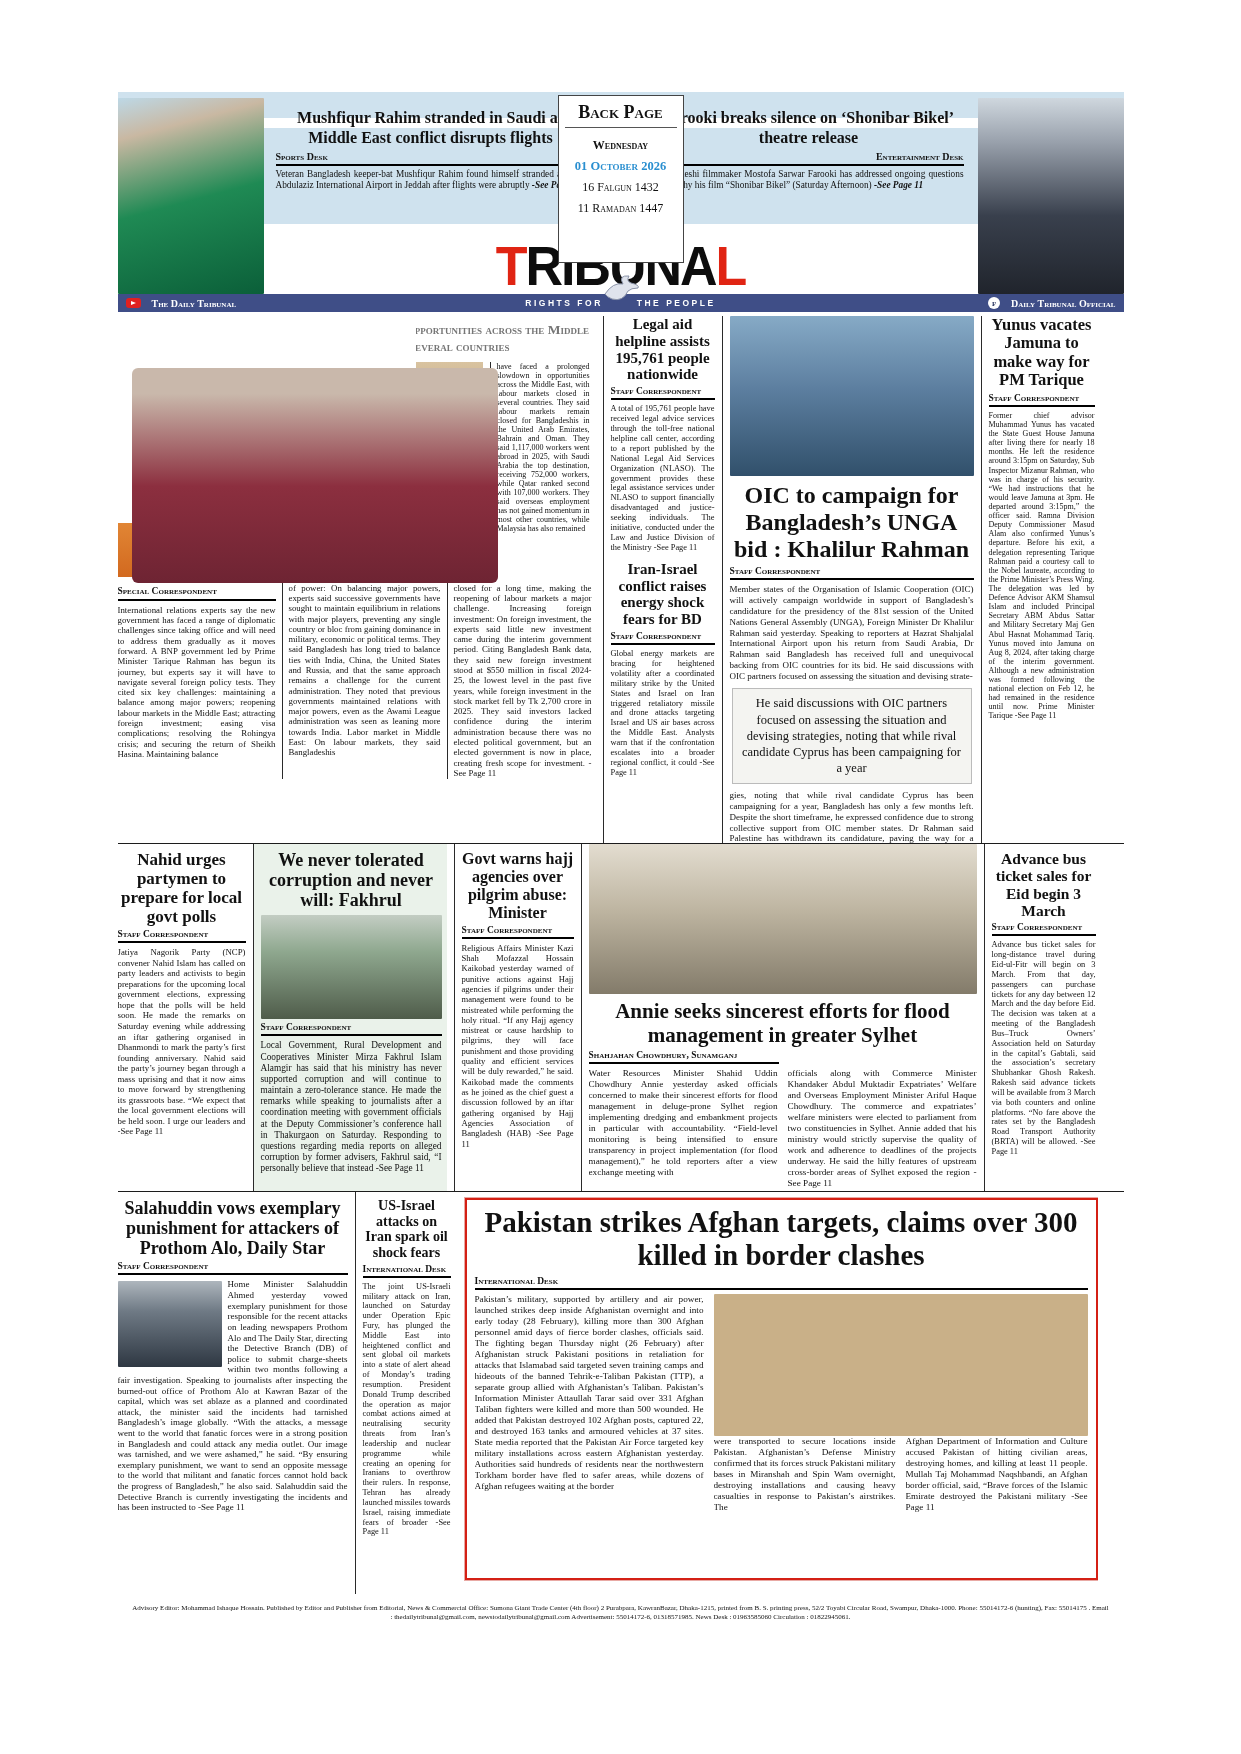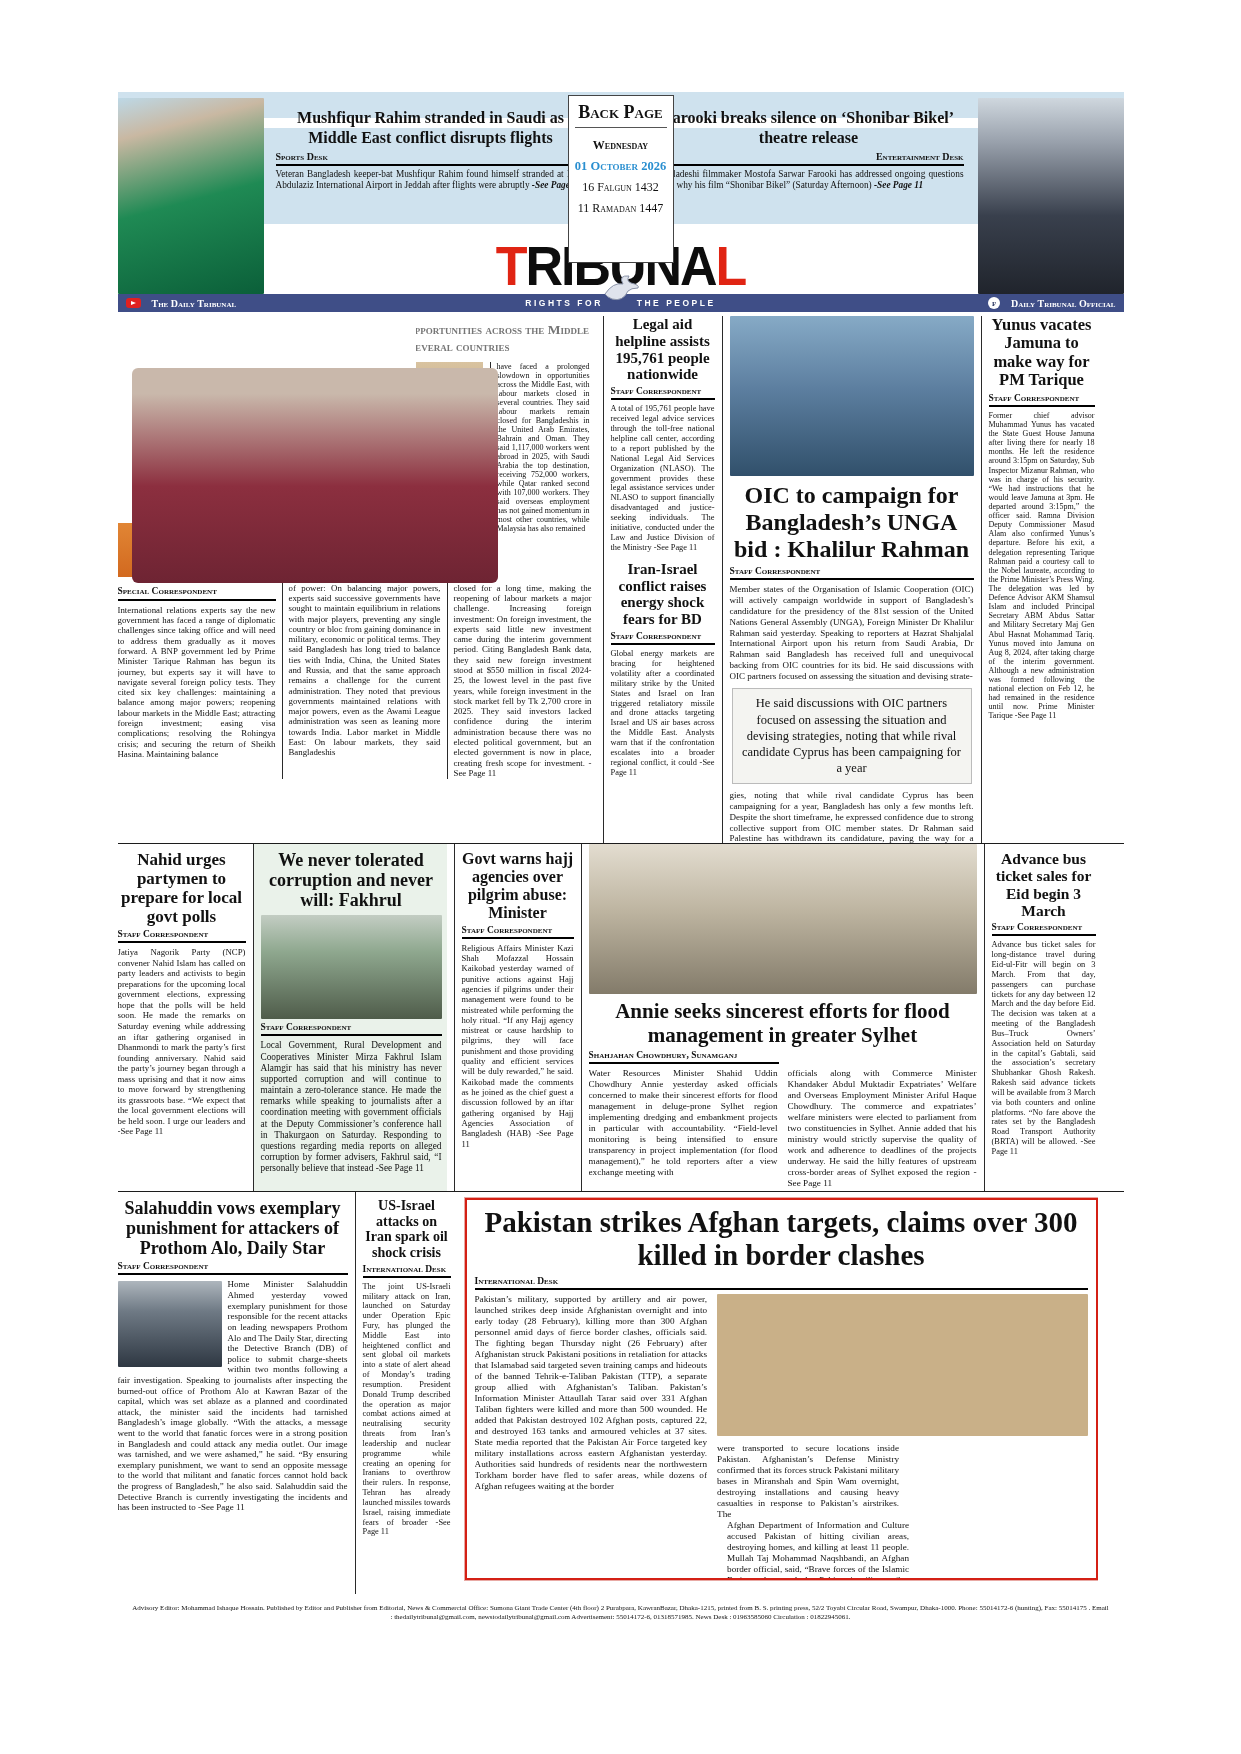--- a/index.html
+++ b/index.html
@@ -17,21 +17,21 @@
   .photo-farooki{right:0;background:linear-gradient(180deg,#cfd7de 0%,#9aa2ad 22%,#39404d 60%,#20242c 100%);}
   .teaser-text{position:absolute;top:16px;z-index:2;}
   .teaser-left-text{left:158px;width:310px;}
   .teaser-right-text{right:160px;width:310px;}
   .teaser-headline{font-size:16px;font-weight:bold;line-height:1.25;text-align:center;}
   .teaser-desk{font-variant:small-caps;font-weight:bold;font-size:10px;margin-top:3px;}
   .teaser-desk.right{text-align:right;}
   .teaser-rule{border-bottom:2.5px solid #000;margin:2px 0 3px 0;}
   .teaser-body{font-size:9.3px;line-height:1.2;text-align:justify;}
   .see{font-weight:bold;font-style:italic;}
-  .backpage-box{position:absolute;left:50%;transform:translateX(-50%);top:3px;width:106px;height:168px;
+  .backpage-box{position:absolute;left:50%;transform:translateX(-50%);top:3px;width:126px;height:168px;
     background:#fff;border:1px solid #444;z-index:4;text-align:center;padding-top:6px;box-sizing:border-box;}
   .bp-title{font-variant:small-caps;font-weight:bold;font-size:18px;border-bottom:1px solid #555;padding-bottom:4px;margin:0 6px;}
   .bp-day{font-variant:small-caps;font-weight:bold;font-size:12px;margin-top:10px;}
   .bp-date{font-variant:small-caps;font-weight:bold;font-size:12.5px;color:#2a8fd0;margin-top:6px;}
   .bp-alt{font-variant:small-caps;font-size:12px;margin-top:6px;}
 
   
   .masthead{position:relative;height:70px;text-align:center;}
   .tagline{font-family:"Liberation Sans",sans-serif;color:#8f8f8f;font-weight:bold;font-size:17px;letter-spacing:1px;line-height:1;padding-top:2px;}
   .logo{font-family:"Liberation Sans",sans-serif;font-weight:900;font-size:52px;line-height:0.92;letter-spacing:-2px;color:#0d0d0d;transform:scaleY(1.05);}
@@ -127,21 +127,21 @@
   .usisrael-col{width:96px;}
   .usisrael-col .story-headline{font-size:14px;padding-top:6px;}
   .usisrael-col .body-text{font-size:8.4px;line-height:1.17;}
   .pak-col{width:640px;margin-left:7px;padding-left:0;border-left:none !important;}
   .pak-box{border:2px solid #d42015;outline:1px solid #e8a9a4;margin-top:6px;padding:6px 8px;height:382px;box-sizing:border-box;overflow:hidden;}
   .pak-box .story-headline{font-size:29px;line-height:1.15;}
   .pak-row{display:flex;margin-top:2px;}
   .pak-c1{width:236px;font-size:9.2px;line-height:1.2;text-align:justify;overflow:hidden;}
   .pak-right{width:376px;margin-left:10px;}
   .photo-pak{width:100%;height:142px;background:linear-gradient(160deg,#e0d2b2 0%,#c9b astuce 0%,#c9b088 55%,#9c8560 100%);background-color:#c9b088;}
-  .pak-sub{display:flex;margin-top:7px;flex-direction:column;}
+  .pak-sub{display:flex;margin-top:0;}
   .pak-c2,.pak-c3{width:182px;font-size:9.2px;line-height:1.2;text-align:justify;overflow:hidden;}
   .pak-c3{margin-left:10px;}
 
   
   .footer{margin-top:10px;text-align:center;}
   .footer-line1{font-weight:bold;font-size:8.5px;}
   .footer-line2{font-size:7px;line-height:1.3;width:980px;margin:2px auto 0 auto;}
 </style>
 </head>
 <body>
@@ -301,21 +301,21 @@
     <div class="col sal-col">
       <div class="story-headline">Salahuddin vows exemplary punishment for attackers of Prothom Alo, Daily Star</div>
       <div class="byline">Staff Correspondent</div>
       <div>
         <div class="photo photo-sal"></div>
         <div class="body-text">Home Minister Salahuddin Ahmed yesterday vowed exemplary punishment for those responsible for the recent attacks on leading newspapers Prothom Alo and The Daily Star, directing the Detective Branch (DB) of police to submit charge-sheets within two months following a fair investigation. Speaking to journalists after inspecting the burned-out office of Prothom Alo at Kawran Bazar of the capital, which was set ablaze as a planned and coordinated attack, the minister said the incidents had tarnished Bangladesh’s image globally. “With the attacks, a message went to the world that fanatic forces were in a strong position in Bangladesh and could attack any media outlet. Our image was tarnished, and we were ashamed,” he said. “By ensuring exemplary punishment, we want to send an opposite message to the world that militant and fanatic forces cannot hold back the progress of Bangladesh,” he also said. Salahuddin said the Detective Branch is currently investigating the incidents and has been instructed to -See Page 11</div>
       </div>
     </div>
 
     <div class="col usisrael-col">
-      <div class="story-headline">US-Israel attacks on Iran spark oil shock crisis</div>
+      <div class="story-headline">US-Israel attacks on Iran spark oil shock fears</div>
       <div class="byline">International Desk</div>
       <div class="body-text">The joint US-Israeli military attack on Iran, launched on Saturday under Operation Epic Fury, has plunged the Middle East into heightened conflict and sent global oil markets into a state of alert ahead of Monday’s trading resumption. President Donald Trump described the operation as major combat actions aimed at neutralising security threats from Iran’s leadership and nuclear programme while creating an opening for Iranians to overthrow their rulers. In response, Tehran has already launched missiles towards Israel, raising immediate fears of broader -See Page 11</div>
     </div>
 
     <div class="col pak-col">
       <div class="pak-box">
         <div class="story-headline">Pakistan strikes Afghan targets, claims over 300 killed in border clashes</div>
         <div class="byline">International Desk</div>
         <div class="pak-row">
           <div class="pak-c1">Pakistan’s military, supported by artillery and air power, launched strikes deep inside Afghanistan overnight and into early today (28 February), killing more than 300 Afghan personnel amid days of fierce border clashes, officials said. The fighting began Thursday night (26 February) after Afghanistan struck Pakistani positions in retaliation for attacks that Islamabad said targeted seven training camps and hideouts of the banned Tehrik-e-Taliban Pakistan (TTP), a separate group allied with Afghanistan’s Taliban. Pakistan’s Information Minister Attaullah Tarar said over 331 Afghan Taliban fighters were killed and more than 500 wounded. He added that Pakistan destroyed 102 Afghan posts, captured 22, and destroyed 163 tanks and armoured vehicles at 37 sites. State media reported that the Pakistan Air Force targeted key military installations across eastern Afghanistan yesterday. Authorities said hundreds of residents near the northwestern Torkham border have fled to safer areas, while dozens of Afghan refugees waiting at the border</div>

